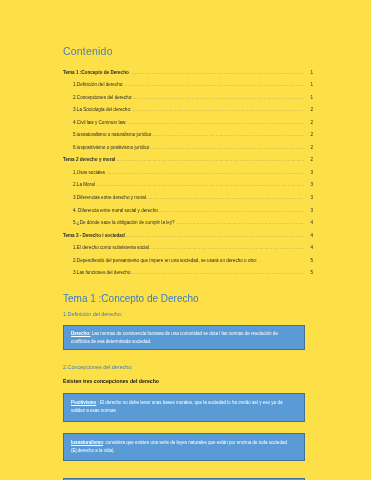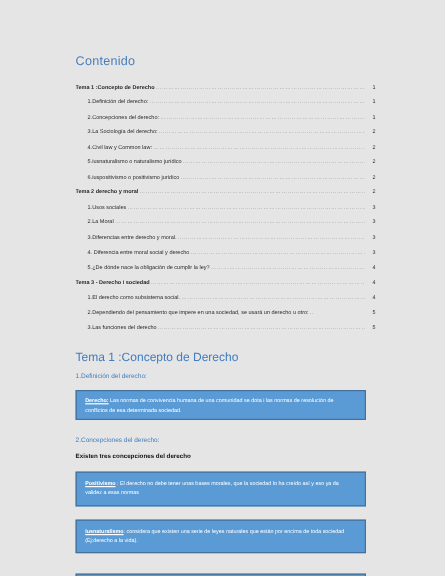--- a/index.html
+++ b/index.html
@@ -11,21 +11,21 @@
     width: 371px;
     height: 480px;
     overflow: hidden;
     font-family: "Liberation Sans", sans-serif;
     color: #1a1a1a;
   }
   .page {
     position: relative;
     width: 371px;
     height: 480px;
-    background: #e5e5e5;
+    background: #fde047;
     box-sizing: border-box;
     padding: 45px 58px 0 63px;
   }
 
   
   .toc-title {
     color: #4a7ebb;
     font-size: 10.5px;
     font-weight: normal;
     letter-spacing: 0.2px;

